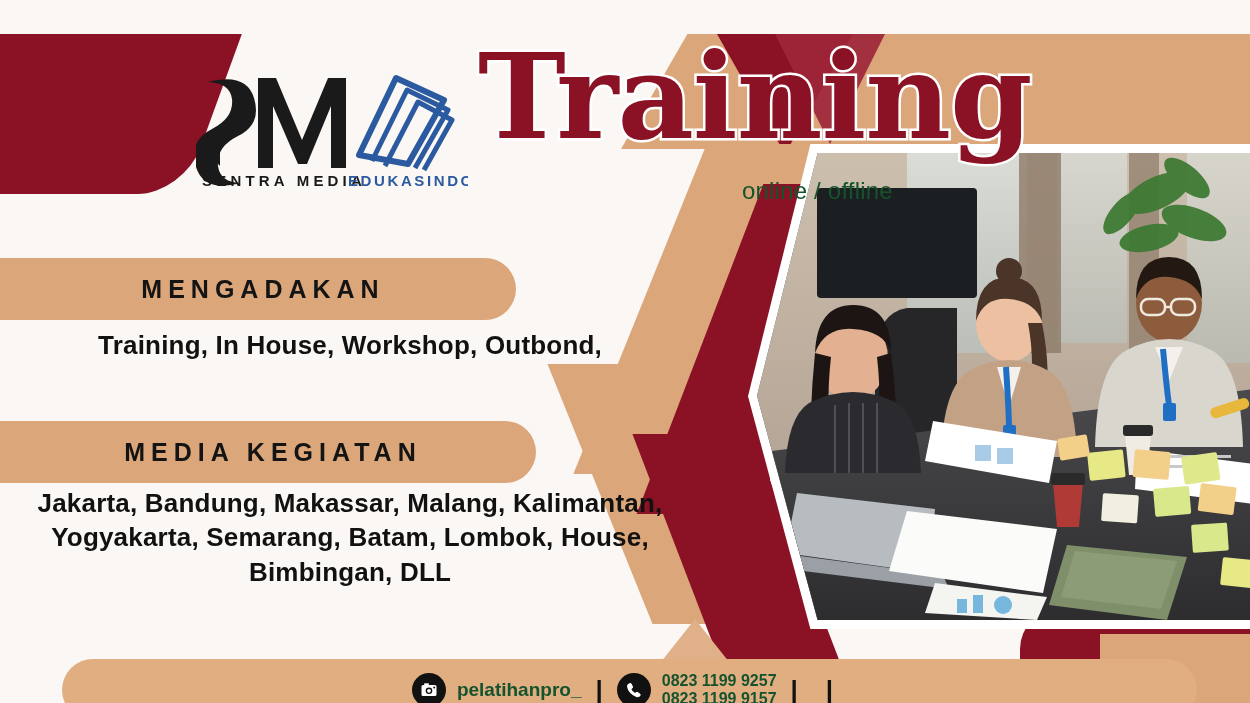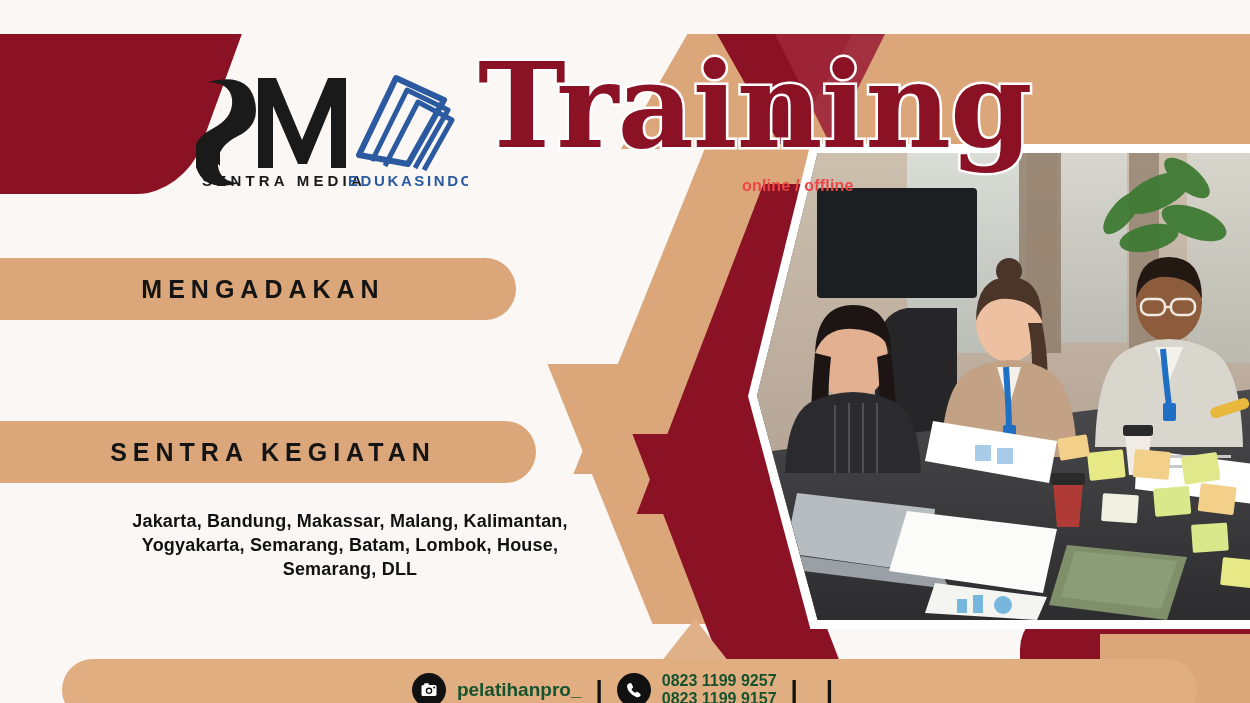--- a/index.html
+++ b/index.html
@@ -127,42 +127,42 @@
 
   
   .logo {
     position:absolute; left:196px; top:26px;
     width:272px; height:130px;
   }
   .logo svg { display:block; }
 
   
   .title-wrap {
-    position:absolute; left:478px; top:13px;
+    position:absolute; left:478px; top:4px;
     width:530px; height:150px;
   }
   .title {
     font-family:"DejaVu Serif", serif;
     font-weight:700;
     font-size:118px;
     line-height:1;
     color:#8B1225;
     letter-spacing:-1px;
     -webkit-text-stroke:5px #FFFFFF;
     paint-order:stroke fill;
     position:absolute;
     left:0; top:0;
     white-space:nowrap;
   }
   .subtitle {
     position:absolute;
     left:742px; top:143px;
-    font-size:16px;
-    font-weight:700;
-    color:#ef4444;
+    font-size:24px;
+    font-weight:400;
+    color:#14532d;
     letter-spacing:.2px;
     white-space:nowrap;
   }
 
   
   .pill {
     position:absolute;
     background:#DBA77A;
     border-top-right-radius:999px;
     border-bottom-right-radius:999px;
@@ -195,23 +195,23 @@
     color:#111111;
     line-height:1.32;
   }
   .services {
     left:20px; top:294px;
     width:660px;
     font-size:26px;
     letter-spacing:.2px;
   }
   .locations {
-    left:0px; top:476px;
+    left:0px; top:452px;
     width:700px;
-    font-size:18px;
+    font-size:26px;
     letter-spacing:.2px;
   }
 
   
   .footer {
     position:absolute;
     left:62px; top:625px;
     width:1135px; height:62px;
     background:#E0AE81;
     border-radius:31px;
@@ -403,29 +403,30 @@
 
   <div class="title-wrap">
     <div class="title">Training</div>
   </div>
   <div class="subtitle">online / offline</div>
 
   <div class="pill pill-mengadakan">
     <span>MENGADAKAN</span>
   </div>
   <div class="body-text services">
+    <div>Training, In House, Workshop, Outbond,</div>
   </div>
 
   <div class="pill pill-lokasi">
-    <span>SENTRA KEGIATAN</span>
+    <span>MEDIA KEGIATAN</span>
   </div>
   <div class="body-text locations">
     <div>Jakarta, Bandung, Makassar, Malang, Kalimantan,</div>
     <div>Yogyakarta, Semarang, Batam, Lombok, House,</div>
-    <div>Semarang, DLL</div>
+    <div>Bimbingan, DLL</div>
   </div>
 
   <div class="footer">
 
     <div class="f-item">
       <span class="ic">
         <svg width="20" height="20" viewBox="0 0 20 20">
           <rect x="2.5" y="5" width="15" height="11" rx="1.6" fill="#fff"></rect>
           <circle cx="10" cy="10.8" r="3.3" fill="#111"></circle>
           <circle cx="10" cy="10.8" r="1.9" fill="#fff"></circle>

